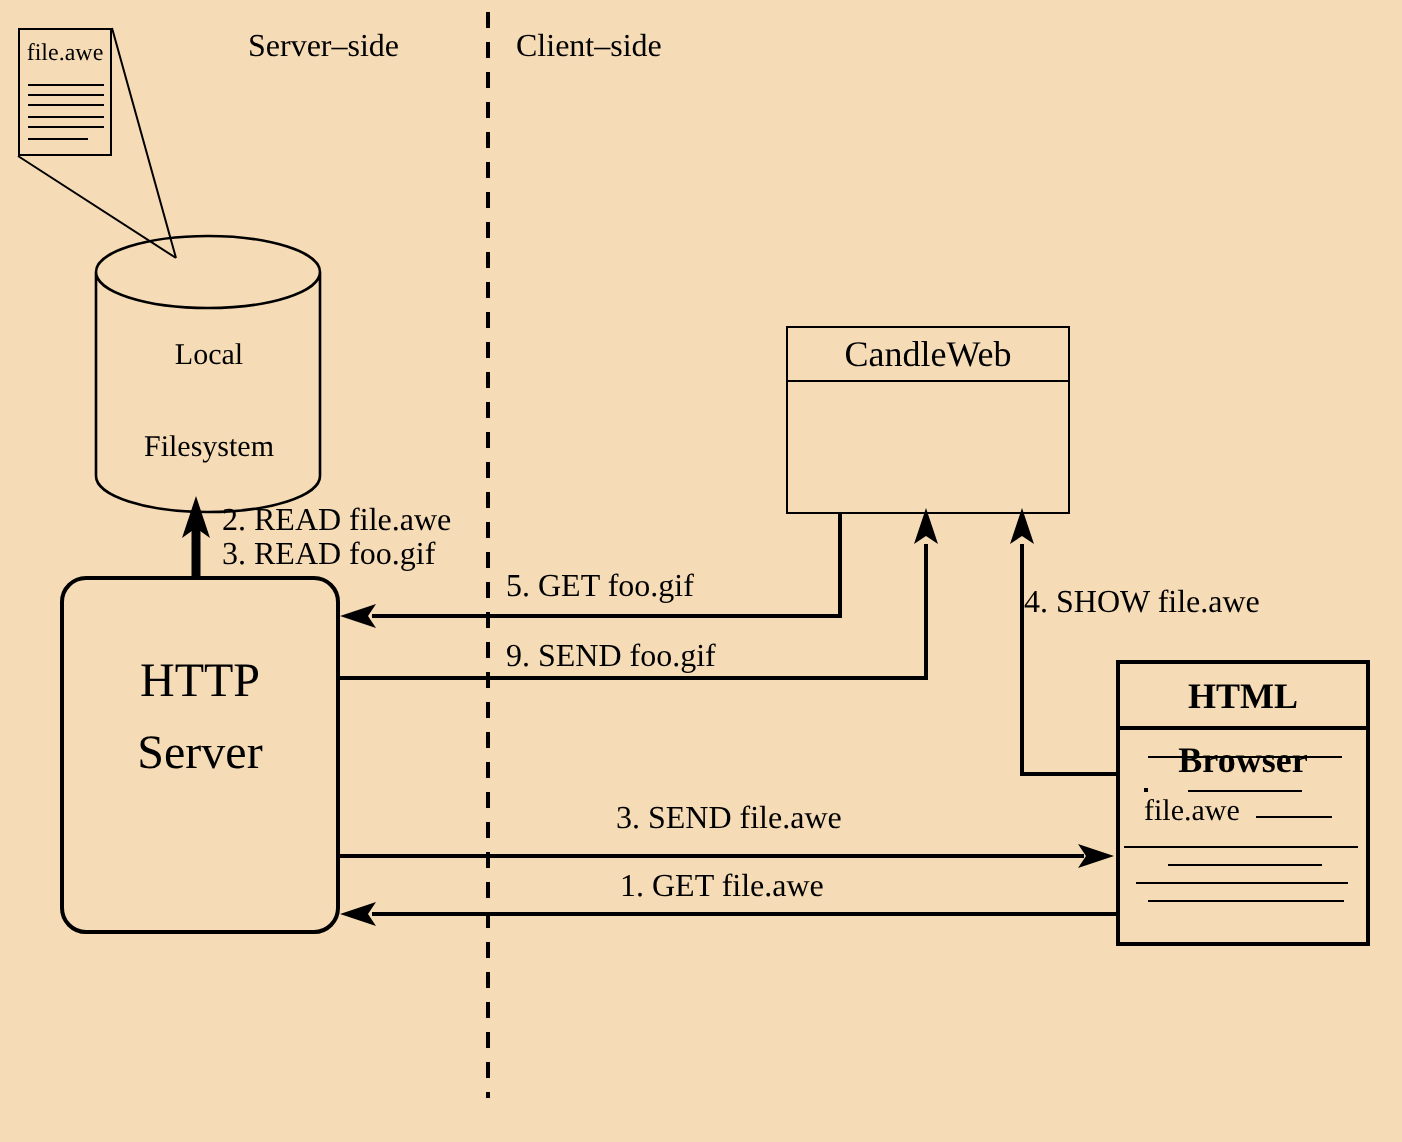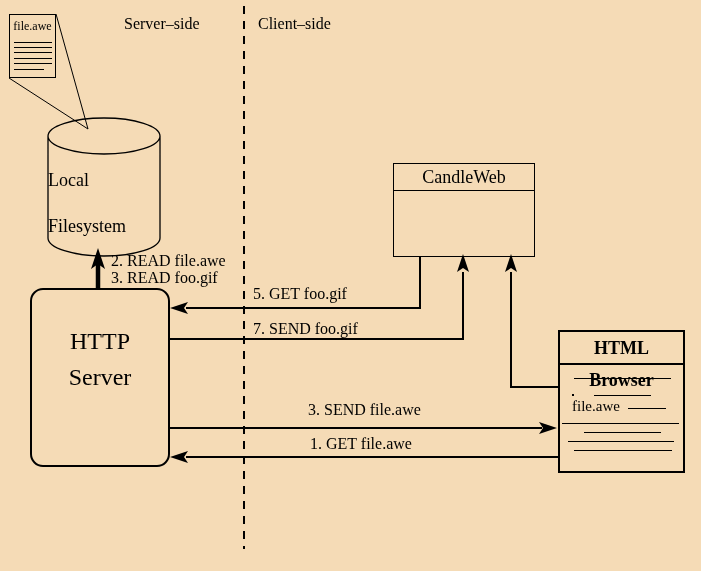--- a/index.html
+++ b/index.html
@@ -15,21 +15,21 @@
   svg.layer{position:absolute;left:0;top:0;z-index:1;}
   .txt{z-index:3;}
   .box{position:absolute;z-index:2;background:transparent;box-sizing:border-box;}
   
   .hdr{font-size:16px;}
   
   .doc{left:9px;top:14px;width:47px;height:64px;border:1.5px solid #000;}
   .doc .doc-label{position:absolute;left:0;top:4px;width:100%;text-align:center;font-size:12px;}
   .tline{position:absolute;height:1px;background:#000;}
   
-  .cyl-text{left:48px;width:113px;text-align:left;font-size:18px;}
+  .cyl-text{left:48px;width:113px;text-align:center;font-size:15px;}
   
   .http{left:30px;top:288px;width:140px;height:179px;border:2px solid #000;border-radius:13px;}
   .http .bline{position:absolute;width:100%;text-align:center;font-size:24px;}
   
   .cweb{left:393px;top:163px;width:142px;height:94px;border:1.5px solid #000;}
   .cweb .cweb-title{position:absolute;left:0;top:0;width:100%;height:27px;line-height:27px;
     border-bottom:1.5px solid #000;text-align:center;font-size:18px;box-sizing:border-box;}
   
   .browser{left:558px;top:330px;width:127px;height:143px;border:2px solid #000;}
   .browser .b-title{position:absolute;left:0;top:0;width:100%;height:33px;line-height:32px;
@@ -104,17 +104,18 @@
     <div class="tline" style="left:68px;top:76px;width:38px;"></div>
     <div class="tline" style="left:2px;top:91px;width:117px;"></div>
     <div class="tline" style="left:24px;top:100px;width:77px;"></div>
     <div class="tline" style="left:8px;top:109px;width:106px;"></div>
     <div class="tline" style="left:14px;top:118px;width:98px;"></div>
   </div>
 
   <span class="abs msg" style="left:111px;top:252px;text-align:center;">2. READ file.awe</span>
   <span class="abs msg" style="left:111px;top:269px;">3. READ foo.gif</span>
   <span class="abs msg" style="left:253px;top:285px;">5. GET foo.gif</span>
-  <span class="abs msg" style="left:253px;top:320px;">7. SEND foo.gif</span>
+  <span class="abs msg" style="left:253px;top:320px;">9. SEND foo.gif</span>
+  <span class="abs msg" style="left:512px;top:293px;">4. SHOW file.awe</span>
   <span class="abs msg" style="left:308px;top:401px;">3. SEND file.awe</span>
   <span class="abs msg" style="left:310px;top:435px;">1. GET file.awe</span>
 
 </div>
 
 </body></html>

